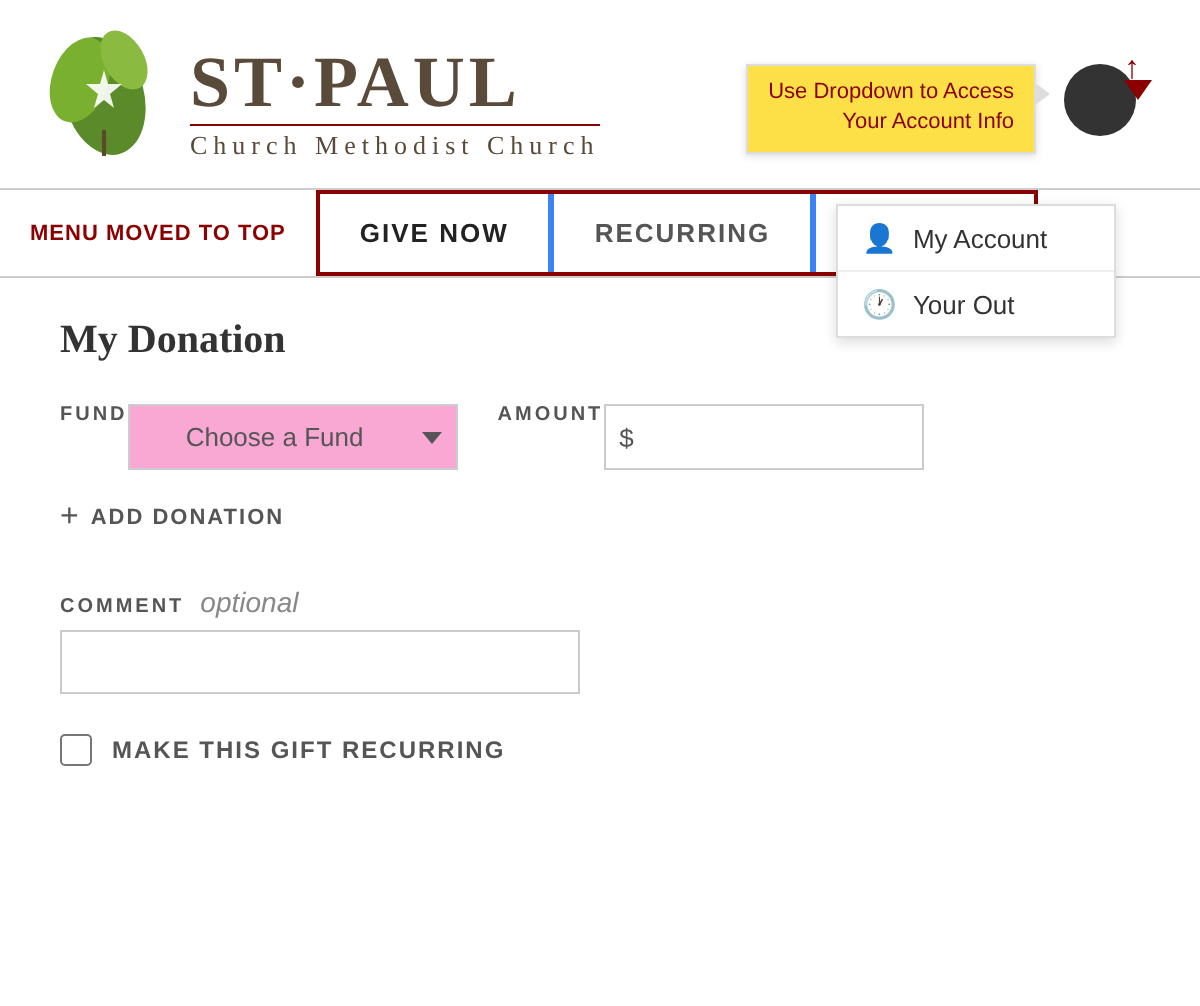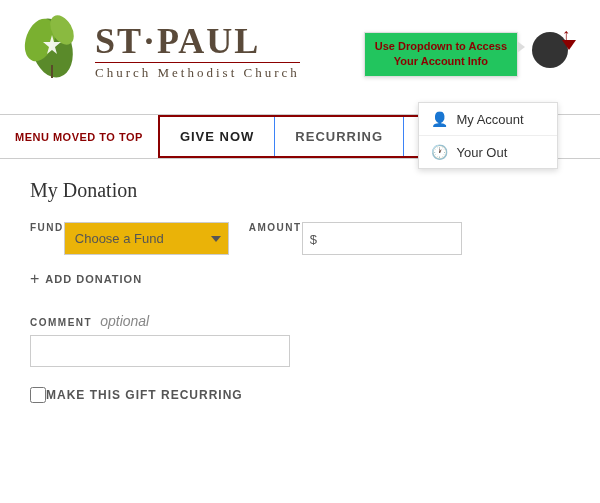--- a/index.html
+++ b/index.html
@@ -72,27 +72,27 @@
       right: -8px;
       top: 8px;
       width: 0;
       height: 0;
       border-left: 7px solid transparent;
       border-right: 7px solid transparent;
       border-top: 10px solid #8b0000;
     }
 
     .dropdown-tooltip {
-      background: #22c55e;
+      background: #fde047;
       border: 1px solid #ddd;
       padding: 6px 10px;
       font-size: 11px;
       color: #8b0000;
-      font-weight: bold;
-      text-align: center;
+      font-weight: normal;
+      text-align: right;
       line-height: 1.4;
       position: absolute;
       right: 50px;
       top: 0;
       white-space: nowrap;
       box-shadow: 0 1px 4px rgba(0,0,0,0.15);
     }
     .dropdown-tooltip::after {
       content: '';
       position: absolute;
@@ -129,59 +129,59 @@
     .account-dropdown-item:last-child {
       border-bottom: none;
     }
 
     
     .nav-bar {
       display: flex;
       align-items: center;
       border-top: 1px solid #ccc;
       border-bottom: 1px solid #ccc;
-      margin-top: 24px;
+      margin-top: 4px;
     }
     .menu-moved {
       color: #8b0000;
       font-size: 11px;
       font-weight: bold;
       padding: 10px 15px;
       letter-spacing: 0.5px;
     }
     .nav-tabs-box {
       border: 2px solid #8b0000;
       display: flex;
       align-items: center;
     }
     .nav-tab {
       padding: 12px 20px;
       font-size: 13px;
       font-weight: bold;
       color: #555;
       letter-spacing: 1px;
       cursor: pointer;
-      border-right: 1px solid #3b82f6;
+      border-right: 3px solid #3b82f6;
     }
     .nav-tab:last-child {
       border-right: none;
     }
     .nav-tab.active {
       color: #222;
     }
 
     
     .main-content {
       padding: 20px 30px;
     }
 
     .section-title {
       font-size: 20px;
       color: #333;
-      font-weight: normal;
+      font-weight: bold;
       margin-bottom: 20px;
       font-family: Georgia, serif;
     }
 
     .form-row {
       display: flex;
       gap: 20px;
       margin-bottom: 15px;
       align-items: flex-end;
     }
@@ -203,24 +203,25 @@
     .fund-select-wrap {
       position: relative;
       width: 165px;
     }
     .fund-select {
       width: 100%;
       padding: 8px 28px 8px 10px;
       font-size: 13px;
       color: #555;
       border: 1px solid #ccc;
-      background: #eab308;
+      background: #f9a8d4;
       appearance: none;
       -webkit-appearance: none;
       cursor: pointer;
+      text-align: center;
     }
     .select-arrow {
       position: absolute;
       right: 8px;
       top: 50%;
       transform: translateY(-50%);
       width: 0;
       height: 0;
       border-left: 5px solid transparent;
       border-right: 5px solid transparent;
@@ -292,20 +293,21 @@
       width: 260px;
       height: 32px;
       border: 1px solid #ccc;
       padding: 6px 8px;
       font-size: 13px;
     }
 
     .recurring-row {
       display: flex;
       align-items: center;
+      gap: 10px;
       margin-top: 15px;
     }
     .recurring-checkbox {
       width: 16px;
       height: 16px;
       border: 1px solid #999;
       cursor: pointer;
     }
     .recurring-label {
       font-size: 12px;

